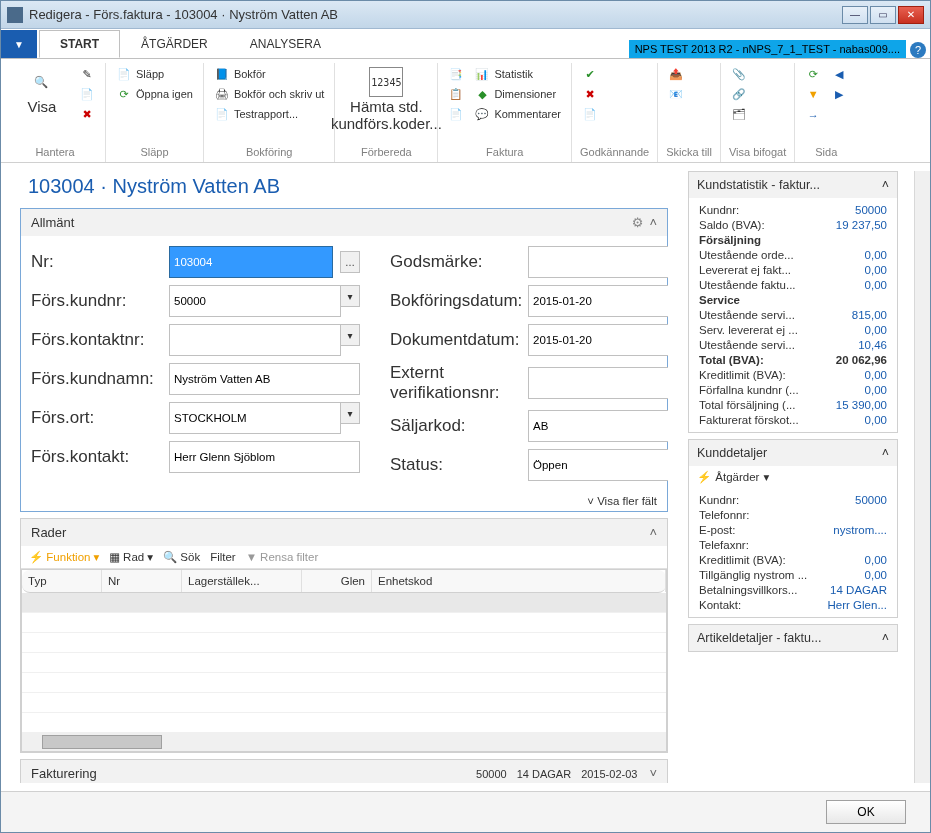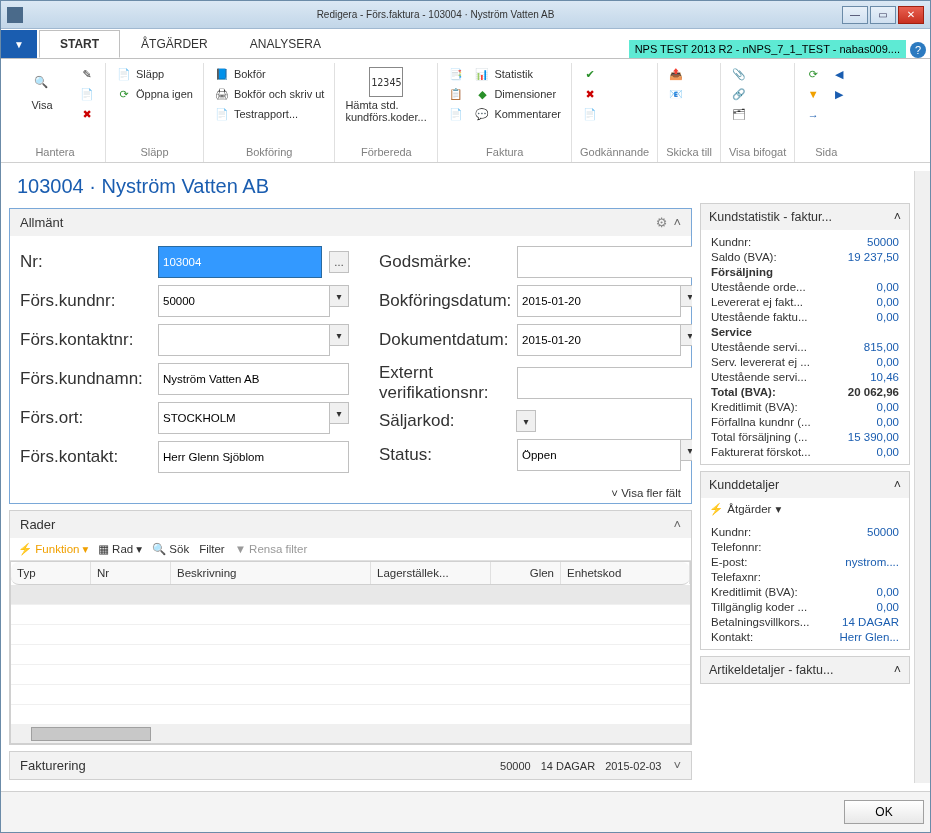--- a/index.html
+++ b/index.html
@@ -1,42 +1,42 @@
 <!DOCTYPE html>
 <html><head>
 <meta charset="utf-8">
 <style>
 * { box-sizing: border-box; margin: 0; padding: 0; font-family: "Segoe UI", Tahoma, sans-serif; }
 body { background: #fff; font-size: 11.5px; color: #333; overflow: hidden; }
 .window { width: 931px; height: 833px; border: 1px solid #6b8ba8; background: #fff; display: flex; flex-direction: column; }
 .titlebar { background: linear-gradient(#dbe8f4, #c2d6e8); height: 28px; display: flex; align-items: center; padding: 0 6px; border-bottom: 1px solid #a0b8d0; }
 .titlebar .app-icon { width: 16px; height: 16px; background: #4a6a8a; margin-right: 6px; }
-.titlebar .title { flex: 1; font-size: 10px; color: #333; text-align: center; }
+.titlebar .title { flex: 1; font-size: 13px; color: #333; }
 .winbtns { display: flex; gap: 2px; }
 .winbtn { width: 26px; height: 18px; border: 1px solid #6b8ba8; background: linear-gradient(#e8f0f8,#d0e0f0); display: flex; align-items: center; justify-content: center; font-size: 10px; color: #335; cursor: pointer; }
 .winbtn.close { background: linear-gradient(#e86050,#c83020); color: #fff; border-color:#a02010; }
 .tabstrip { background: #fff; height: 30px; display: flex; border-bottom: 1px solid #c0c0c0; align-items:flex-end; }
 .menubtn { width: 36px; height: 28px; background: #1a5db0; color: #fff; display: flex; align-items: center; justify-content: center; font-size: 10px; margin-right:2px; }
 .tab { padding: 6px 20px; font-size: 12px; cursor: pointer; border: 1px solid transparent; }
 .tab.active { border: 1px solid #c0c0c0; border-bottom: 1px solid #fff; background:#fff; font-weight:600; }
-.envbadge { margin-left:auto; background:#5eead4; color:#000; font-size:11px; padding:3px 6px; white-space:nowrap; display:flex; align-items:center; }
+.envbadge { margin-left:auto; background:#0ea5e9; color:#000; font-size:11px; padding:3px 6px; white-space:nowrap; display:flex; align-items:center; }
 .helpicon { width:16px; height:16px; border-radius:50%; background:#2c7ac0; color:#fff; display:flex; align-items:center; justify-content:center; font-size:11px; margin:0 4px; }
 .ribbon { background: #fff; border-bottom: 1px solid #d0d0d0; padding: 4px 4px 0; display: flex; height: 104px; }
 .rgroup { border-right: 1px solid #e0e0e0; padding: 2px 8px; display: flex; flex-direction: column; }
 .rgroup .body { flex: 1; display: flex; gap: 6px; align-items: flex-start; }
 .rgroup .caption { text-align: center; color: #808080; font-size: 11px; padding: 2px 0; }
 .rbig { display: flex; flex-direction: column; align-items: center; gap: 2px; cursor: pointer; padding:2px; width:58px; }
 .rbig .icon { width: 34px; height: 30px; display: flex; align-items: center; justify-content: center; }
-.rbig .label { font-size: 11px; text-align: left; line-height: 1.1; }
+.rbig .label { font-size: 15px; text-align: center; line-height: 1.1; }
 .rcol { display: flex; flex-direction: column; gap: 2px; }
 .rsmall { display: flex; align-items: center; gap: 4px; font-size: 11px; cursor: pointer; padding:1px 2px; white-space:nowrap; }
 .rsmall .icon { width: 16px; height: 16px; display: inline-flex; align-items: center; justify-content: center; }
-.content { flex: 1; display: flex; overflow: hidden; padding: 8px 0 8px 8px;}
+.content { flex: 1; display: flex; overflow: hidden; padding: 8px 0 8px 19px; gap: 12px;}
 .maincol { flex: 1; display: flex; flex-direction: column; overflow: hidden; }
-.sidecol { width: 222px; overflow-y: auto; padding:0 4px 0 8px;margin-top:32px; }
+.sidecol { width: 222px; overflow-y: auto; padding:0 4px 0 8px; }
 .pagetitle { font-size: 20px; color: #1a5db0; font-weight: 400; padding:4px 8px 10px; }
 .fasttab { border: 1px solid #d0d0d0; margin-bottom: 6px; }
 .fasttab.active { border: 1px solid #7aa8d8; }
 .fthead { background: #f2f2f2; padding: 6px 10px; display: flex; align-items: center; font-size: 13px;}
 .fthead .title { flex: 1; }
 .fthead .chev { color: #666; margin-left:6px; }
 .ftsum { display:flex; gap:10px; font-size:11px; color:#333; margin-right:6px;}
 .ftbody { padding: 10px; }
 .formgrid { display: flex; gap: 30px; }
 .formcol { flex: 1; display: flex; flex-direction: column; gap: 7px; }
@@ -63,21 +63,21 @@
 .fbhead { background:#f2f2f2; padding:6px 8px; display:flex; font-size:12.5px; align-items:center;}
 .fbhead .title { flex:1; white-space:nowrap; overflow:hidden; text-overflow:ellipsis;}
 .fbbody { padding:6px 10px; display:flex; flex-direction:column; gap:3px;}
 .fbrow { display:flex; font-size:11.5px; }
 .fbrow .k { flex:1; white-space:nowrap; overflow:hidden; text-overflow:ellipsis; }
 .fbrow .v { color:#1a5db0; text-align:right; white-space:nowrap;}
 .fbrow.section .k { font-weight:bold; color:#333;}
 .fbrow.bold { font-weight:bold; }
 .fbrow.bold .v{ color:#333;}
 .fbaction { font-size:11.5px; padding:4px 8px; display:flex; align-items:center; gap:4px; color:#333; cursor:pointer;}
-.footer { border-top:1px solid #d0d0d0; padding:8px 6px; display:flex; justify-content:flex-end; background:#f4f4f4;}
+.footer { border-top:1px solid #d0d0d0; padding:8px 24px; display:flex; justify-content:flex-end; background:#f4f4f4;}
 .okbtn { width:80px; height:24px; border:1px solid #a0a0a0; background:linear-gradient(#fff,#e8e8e8); cursor:pointer; font-size:12px;}
 .sinkscroll { width:16px; background:#f0f0f0; border-left:1px solid #d8d8d8;}
 .bolt{color:#f0a000;}
 </style>
 </head>
 <body>
 
 <div class="window">
   <div class="titlebar">
     <div class="app-icon"></div>
@@ -330,20 +330,21 @@
                     <div class="dd">▾</div>
                   </div>
                 </div>
               <div class="frow">
                   <label>Externt verifikationsnr:</label>
                   <input style="">
                 </div>
               <div class="frow">
                   <label>Säljarkod:</label>
                   <div class="combo">
+                    <input value="AB" style="">
                     <div class="dd">▾</div>
                   </div>
                 </div>
               <div class="frow">
                   <label>Status:</label>
                   <div class="combo">
                     <input value="Öppen" style="">
                     <div class="dd">▾</div>
                   </div>
                 </div>
@@ -364,21 +365,20 @@
           <span class="act">🔍 <span>Sök</span></span>
           <span class="act">
               <span>Filter</span>
             </span>
           <span class="act" style="color:#999">▼ <span>Rensa filter</span></span>
         </div>
         <div class="table">
           <div class="thead">
             <div class="th" style="width:80px">Typ</div>
             <div class="th" style="width:80px">Nr</div>
-            <div class="th" style="width:200px">Beskrivning</div>
             <div class="th" style="width:120px">Lagerställek...</div>
             <div class="th" style="width:70px;text-align:right">Glen</div>
             <div class="th" style="flex:1">Enhetskod</div>
           </div>
           <div class="tbody">
             <div class="trow sel"></div>
             <div class="trow"></div>
               <div class="trow"></div>
             <div class="trow"></div>
               <div class="trow"></div>
@@ -508,21 +508,21 @@
             </div>
             <div class="fbrow">
               <span class="k">Telefaxnr:</span>
               <span class="v"></span>
             </div>
             <div class="fbrow">
               <span class="k">Kreditlimit (BVA):</span>
               <span class="v">0,00</span>
             </div>
             <div class="fbrow">
-              <span class="k">Tillgänglig koder ...</span>
+              <span class="k">Tillgänglig nystrom ...</span>
               <span class="v">0,00</span>
             </div>
             <div class="fbrow">
               <span class="k">Betalningsvillkors...</span>
               <span class="v">14 DAGAR</span>
             </div>
             <div class="fbrow">
               <span class="k">Kontakt:</span>
               <span class="v">Herr Glen...</span>
             </div>

